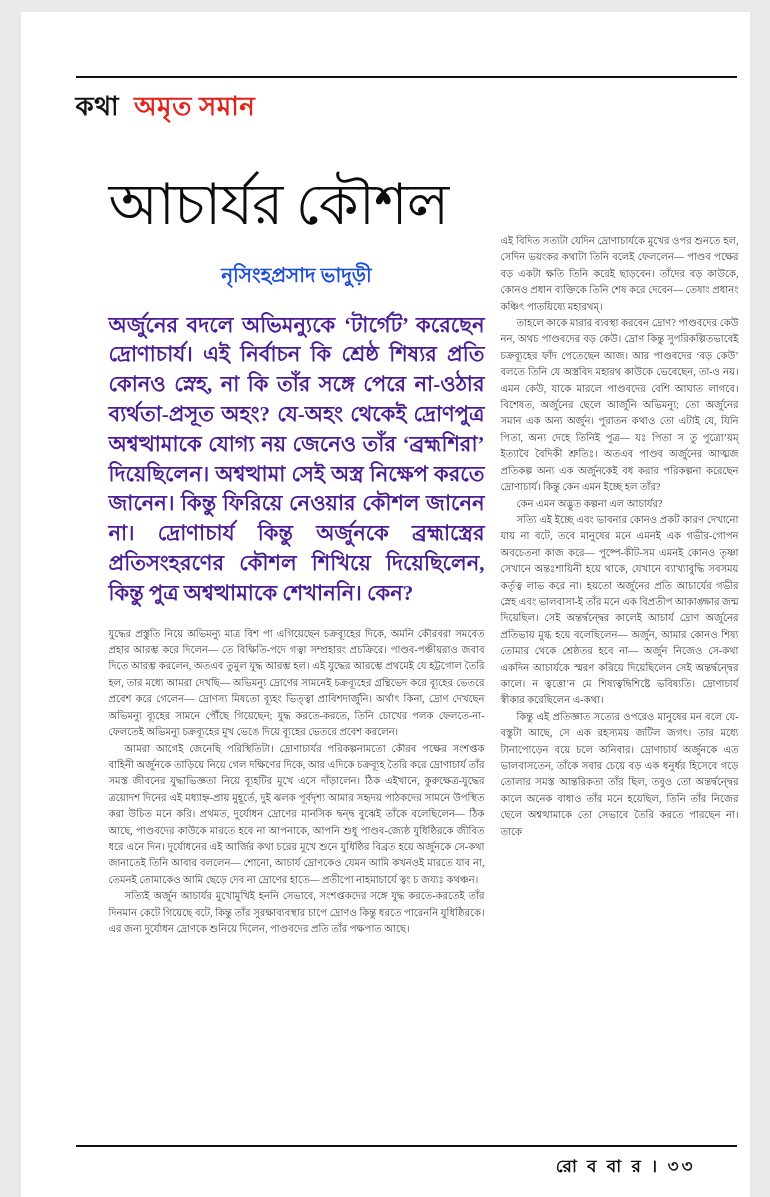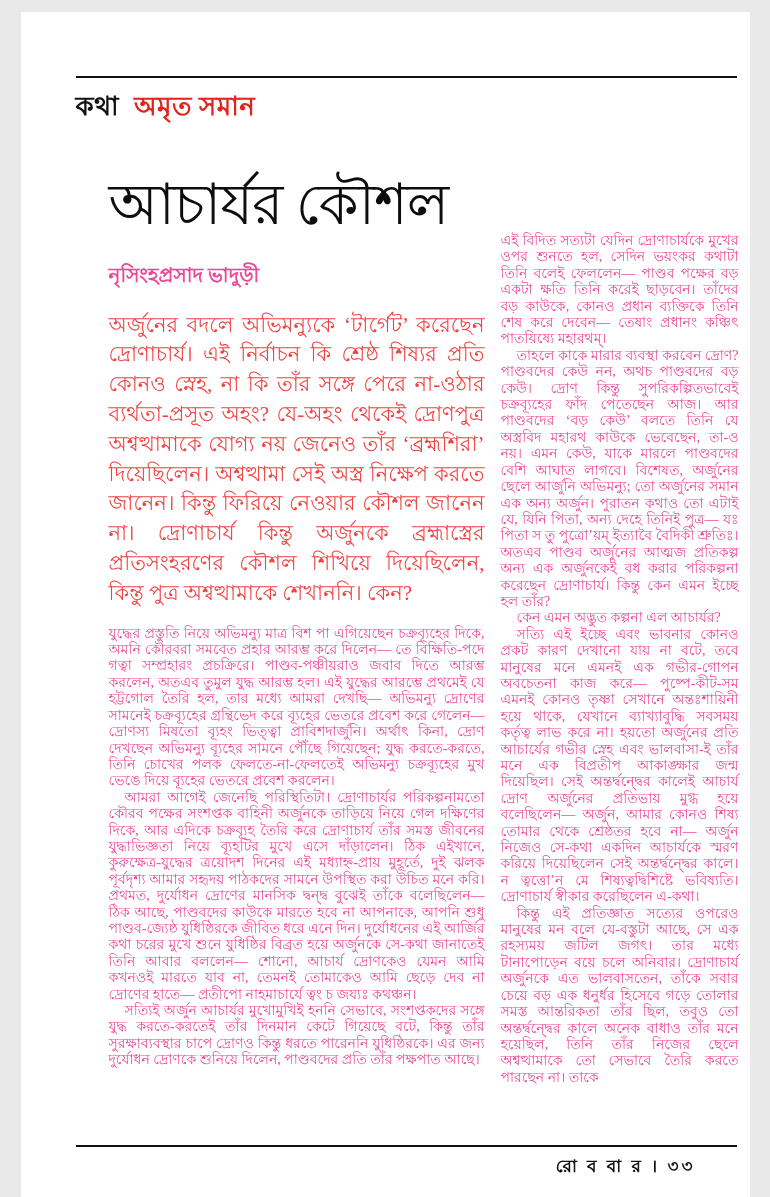--- a/index.html
+++ b/index.html
@@ -46,38 +46,38 @@
   .headline {
     font-size: 57px;
     font-weight: normal;
     line-height: 1.15;
     color: #0d0d0d;
     white-space: nowrap;
     letter-spacing: -1px;
   }
   .byline {
     margin-top: 22px;
-    text-align: left;
+    text-align: center;
     font-size: 20px;
     font-weight: bold;
-    color: #ec4899;
+    color: #1d4ed8;
   }
   .lede {
     margin-top: 18px;
     font-size: 21px;
-    font-weight: normal;
+    font-weight: bold;
     line-height: 1.42;
     text-align: justify;
-    color: #ef4444;
+    color: #4c1d95;
   }
   .body-text {
-    font-size: 14px;
+    font-size: 10px;
     line-height: 16.4px;
     text-align: justify;
-    color: #ec4899;
+    color: #404040;
   }
   .left-body {
     margin-top: 17px;
   }
   .body-text p {
     margin: 0;
     text-indent: 16px;
   }
   .body-text p.no-indent {
     text-indent: 0;

